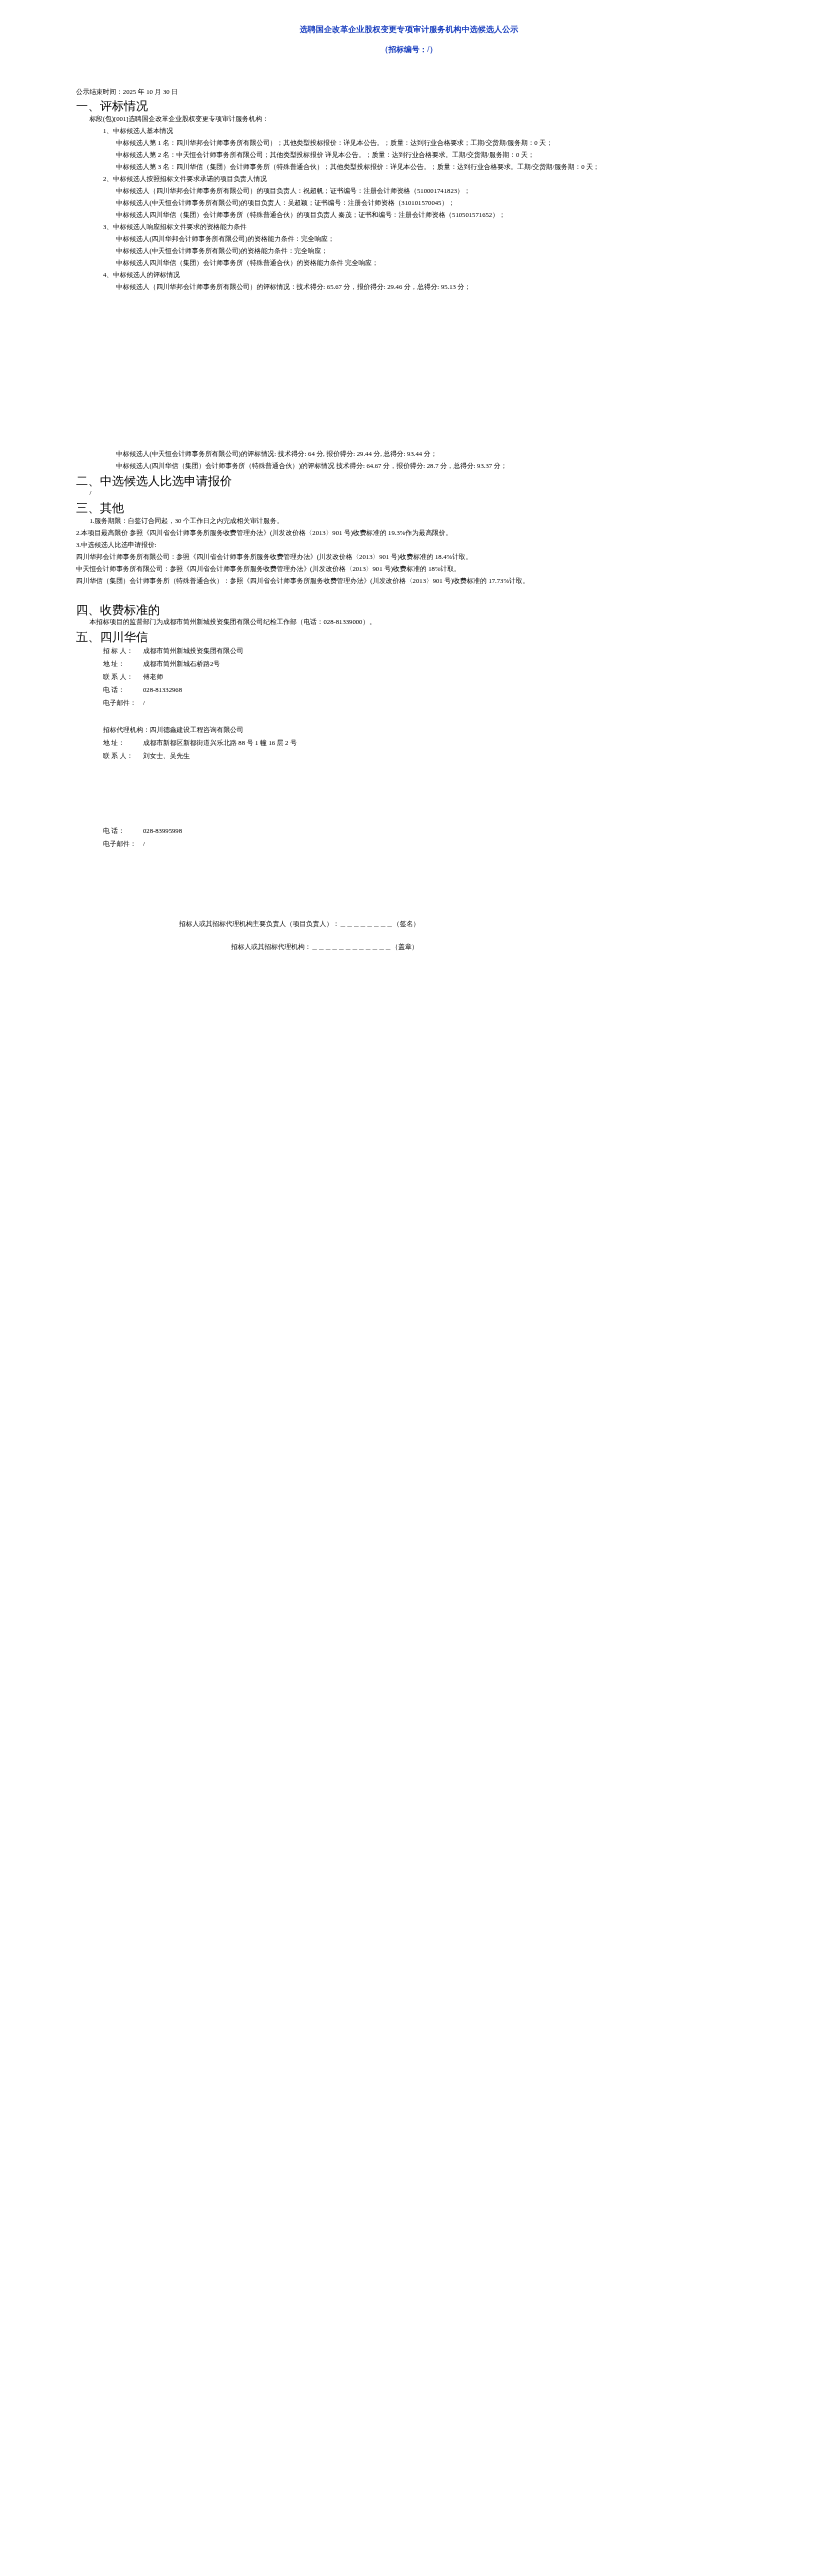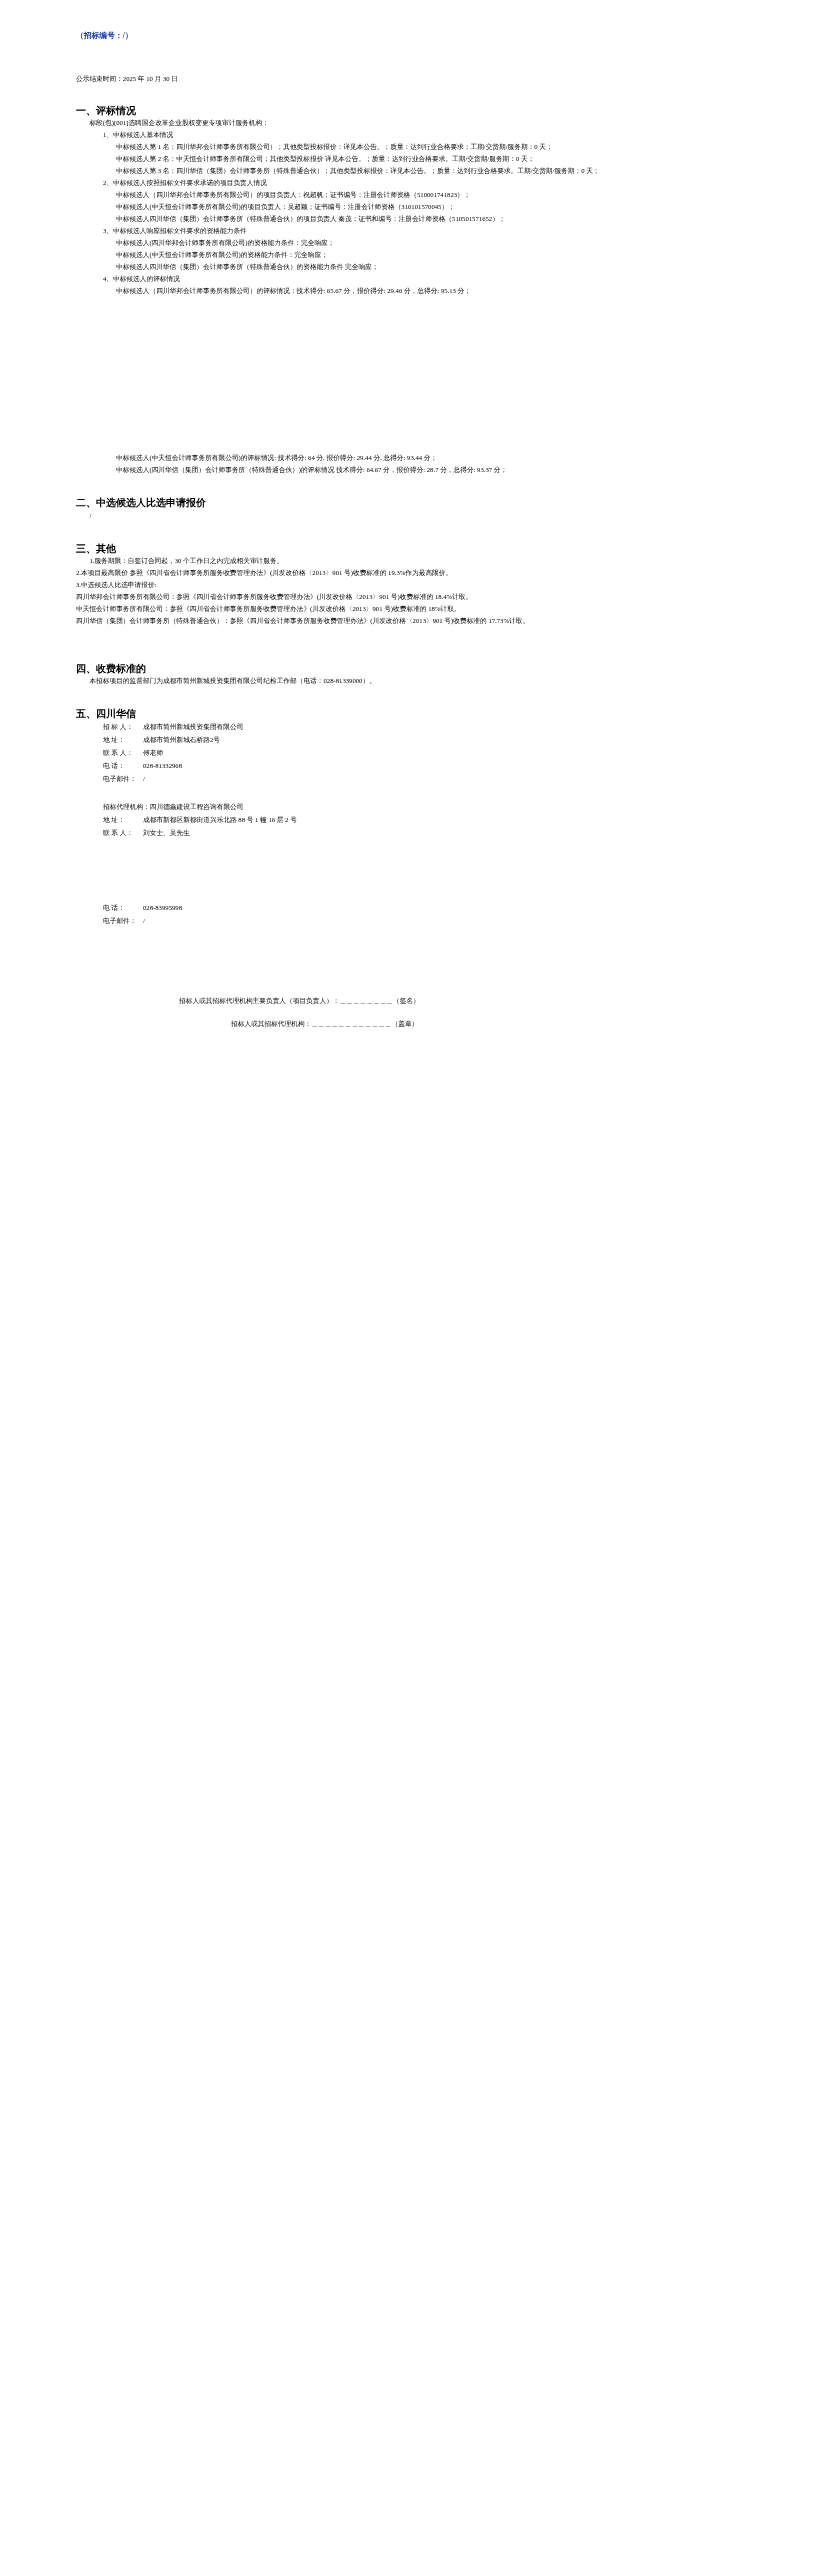--- a/index.html
+++ b/index.html
@@ -26,38 +26,38 @@
   }
   .doc-title {
     text-align: center;
     color: #1a3fbf;
     font-weight: bold;
     font-size: 8px;
     line-height: 13.4px;
     letter-spacing: 0.1px;
   }
   .doc-subtitle {
-    text-align: left;
+    text-align: center;
     color: #1a3fbf;
     font-weight: bold;
     font-size: 7.7px;
     line-height: 13.4px;
     margin-top: 6.2px;
     letter-spacing: 0.1px;
   }
   .meta-line {
     margin-top: 30px;
     font-size: 6.7px;
     line-height: 11.3px;
   }
   .sec-head {
-    font-weight: bold;
-    font-size: 10px;
+    font-weight: normal;
+    font-size: 12px;
     line-height: 12.4px;
-    margin-top: 21px;
+    margin-top: 3px;
   }
   .p {
     font-size: 6.7px;
     line-height: 12px;
     text-align: justify;
     margin: 0;
   }
   .ind1 { padding-left: 13.4px; }
   .ind2 { padding-left: 27px; }
   .ind3 { padding-left: 40px; }
@@ -84,20 +84,21 @@
     padding-left: 155px;
     margin-top: 9.3px;
   }
 </style>
 </head>
 <body>
 
 <div class="page">
   <div class="content">
 
+    <div class="doc-title">选聘国企改革企业股权变更专项审计服务机构中选候选人公示</div>
     <div class="doc-subtitle">（招标编号：/）</div>
 
     <div class="meta-line">公示结束时间：2025 年 10 月 30 日</div>
 
     <div class="sec-head">一、评标情况</div>
     <div class="p ind1">标段(包)[001]选聘国企改革企业股权变更专项审计服务机构：</div>
 
     <div class="p ind2">1、中标候选人基本情况</div>
     <div class="p ind3">中标候选人第 1 名：四川华邦会计师事务所有限公司）；其他类型投标报价：详见本公告。；质量：达到行业合格要求；工期/交货期/服务期：0 天；</div>
     <div class="p ind3">中标候选人第 2 名：中天恒会计师事务所有限公司；其他类型投标报价 详见本公告。；质量：达到行业合格要求。工期/交货期/服务期：0 天；</div>

